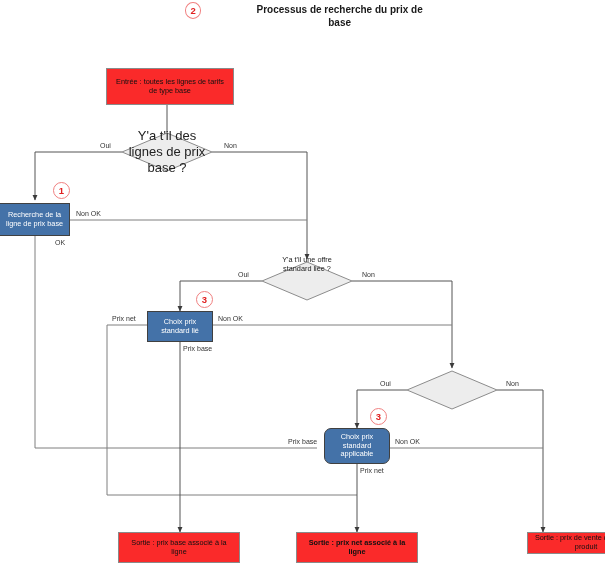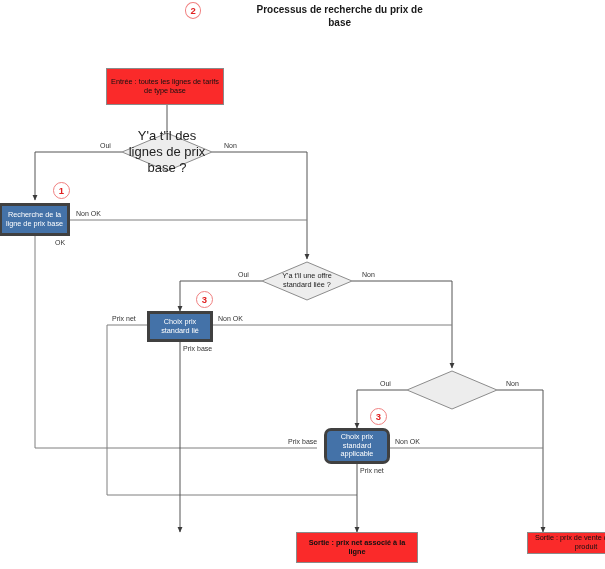--- a/index.html
+++ b/index.html
@@ -77,21 +77,21 @@
     padding: 2px 4px;
   }
   .node-process {
     background: #4472a8;
     border: 1px solid #2f5party;
     color: #ffffff;
     font-size: 7.3px;
     padding: 2px 3px;
   }
   .node-process {
-    border: 3px solid #404040;
+    border: 1px solid #404040;
   }
   .edge-label {
     position: absolute;
     font-size: 7px;
     color: #333333;
     white-space: nowrap;
   }
 </style>
 </head>
 <body>
@@ -142,48 +142,51 @@
       <polygon points="307,262 352,281 307,300 262,281"></polygon>
       <polygon points="452,371 497,390 452,409 407,390"></polygon>
     </g>
   </svg>
 
   <div class="title-wrap">
     <div class="badge">2</div>
     <div class="title-text">Processus de recherche du prix de base</div>
   </div>
 
-  <div class="node node-terminal" style="left:106px; top:68px; width:118px; height:37px;">
+  <div class="node node-terminal" style="left:106px; top:68px; width:128px; height:37px;">
     <span>Entrée : toutes les lignes de tarifs de type base</span>
   </div>
 
   <div class="node" style="left:127px; top:139px; width:80px; height:26px; font-size:13px; color:#222;">
     <span>Y'a t'il des lignes de prix base ?</span>
   </div>
 
   <div class="node node-process" style="left:-1px; top:203px; width:71px; height:33px;">
     <span>Recherche de la ligne de prix base</span>
   </div>
   <div class="badge badge-float" style="left:53px; top:182px;">1</div>
 
-  <div class="node" style="left:268px; top:268px; width:78px; height:26px; font-size:7.3px; color:#222;">
+  <div class="node" style="left:268px; top:252px; width:78px; height:26px; font-size:7.3px; color:#222;">
     <span>Y'a t'il une offre standard liée ?</span>
   </div>
 
   <div class="node node-process" style="left:147px; top:311px; width:66px; height:31px;">
     <span>Choix prix standard lié</span>
   </div>
   <div class="badge badge-float" style="left:196px; top:291px;">3</div>
 
 
   <div class="node node-process" style="left:324px; top:428px; width:66px; height:36px;border-radius:7px;">
     <span>Choix prix standard applicable</span>
   </div>
   <div class="badge badge-float" style="left:370px; top:408px;">3</div>
 
+  <div class="node node-terminal" style="left:118px; top:532px; width:122px; height:31px;">
+    <span>Sortie : prix base associé à la ligne</span>
+  </div>
 
   <div class="node node-terminal" style="left:296px; top:532px; width:122px; height:31px;font-weight:bold;">
     <span>Sortie : prix net associé à la ligne</span>
   </div>
 
   <div class="node node-terminal" style="left:483px; top:532px; width:118px; height:22px;margin-left:44px;">
     <span>Sortie : prix de vente de la fiche produit</span>
   </div>
 
   <div class="edge-label" style="left:100px; top:142px;">Oui</div>

